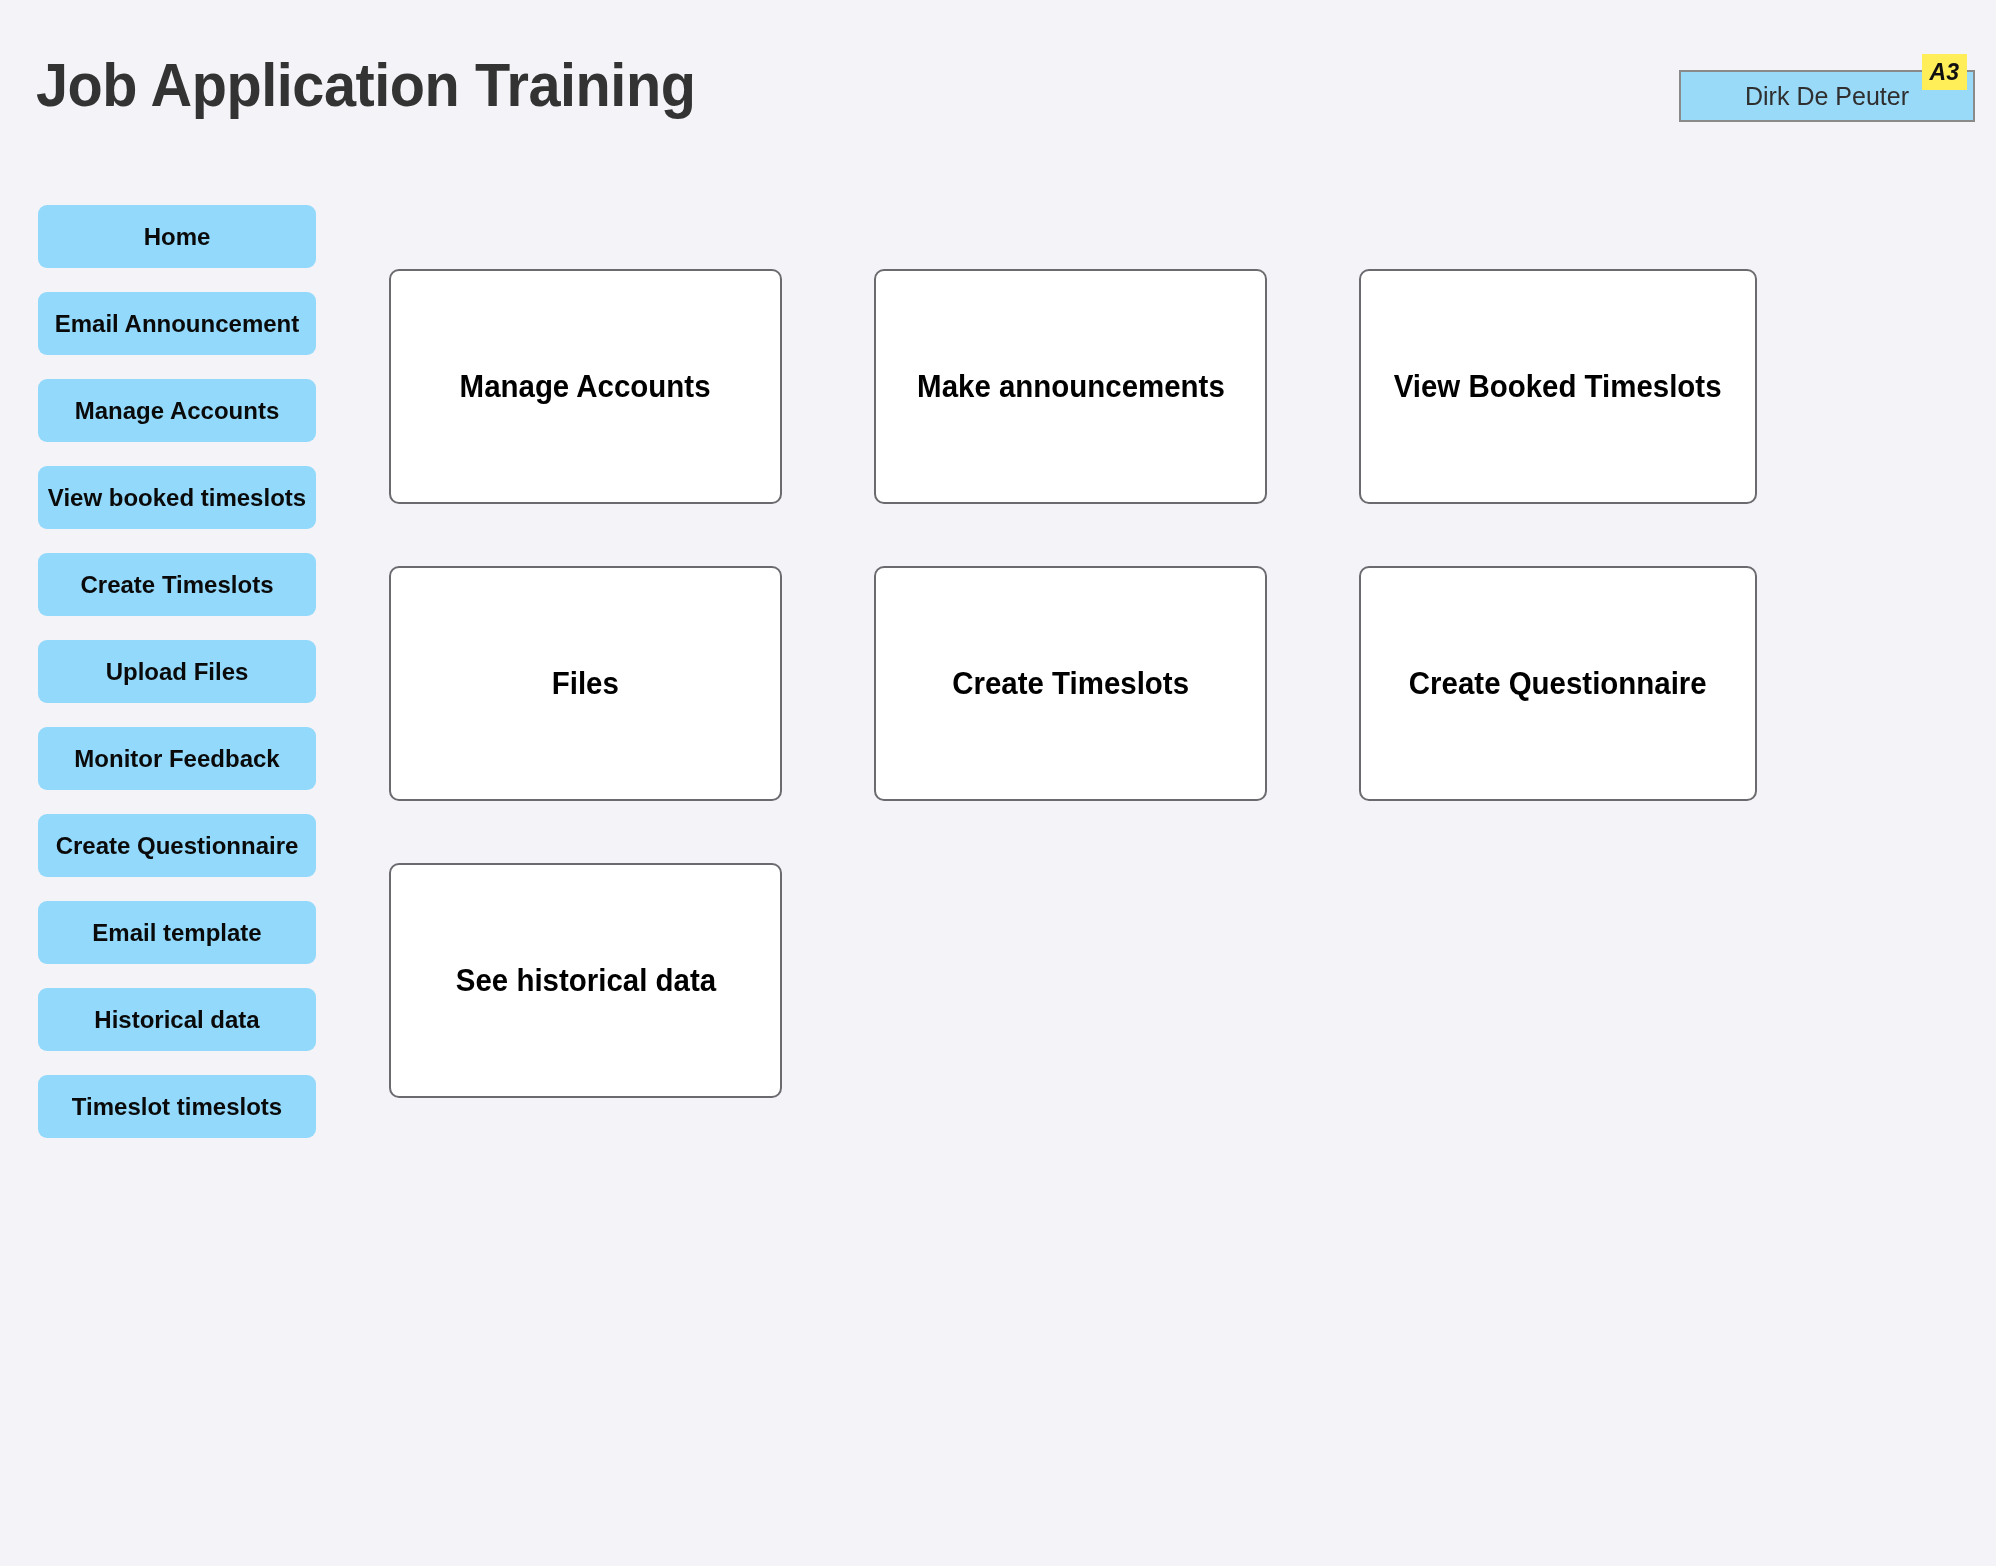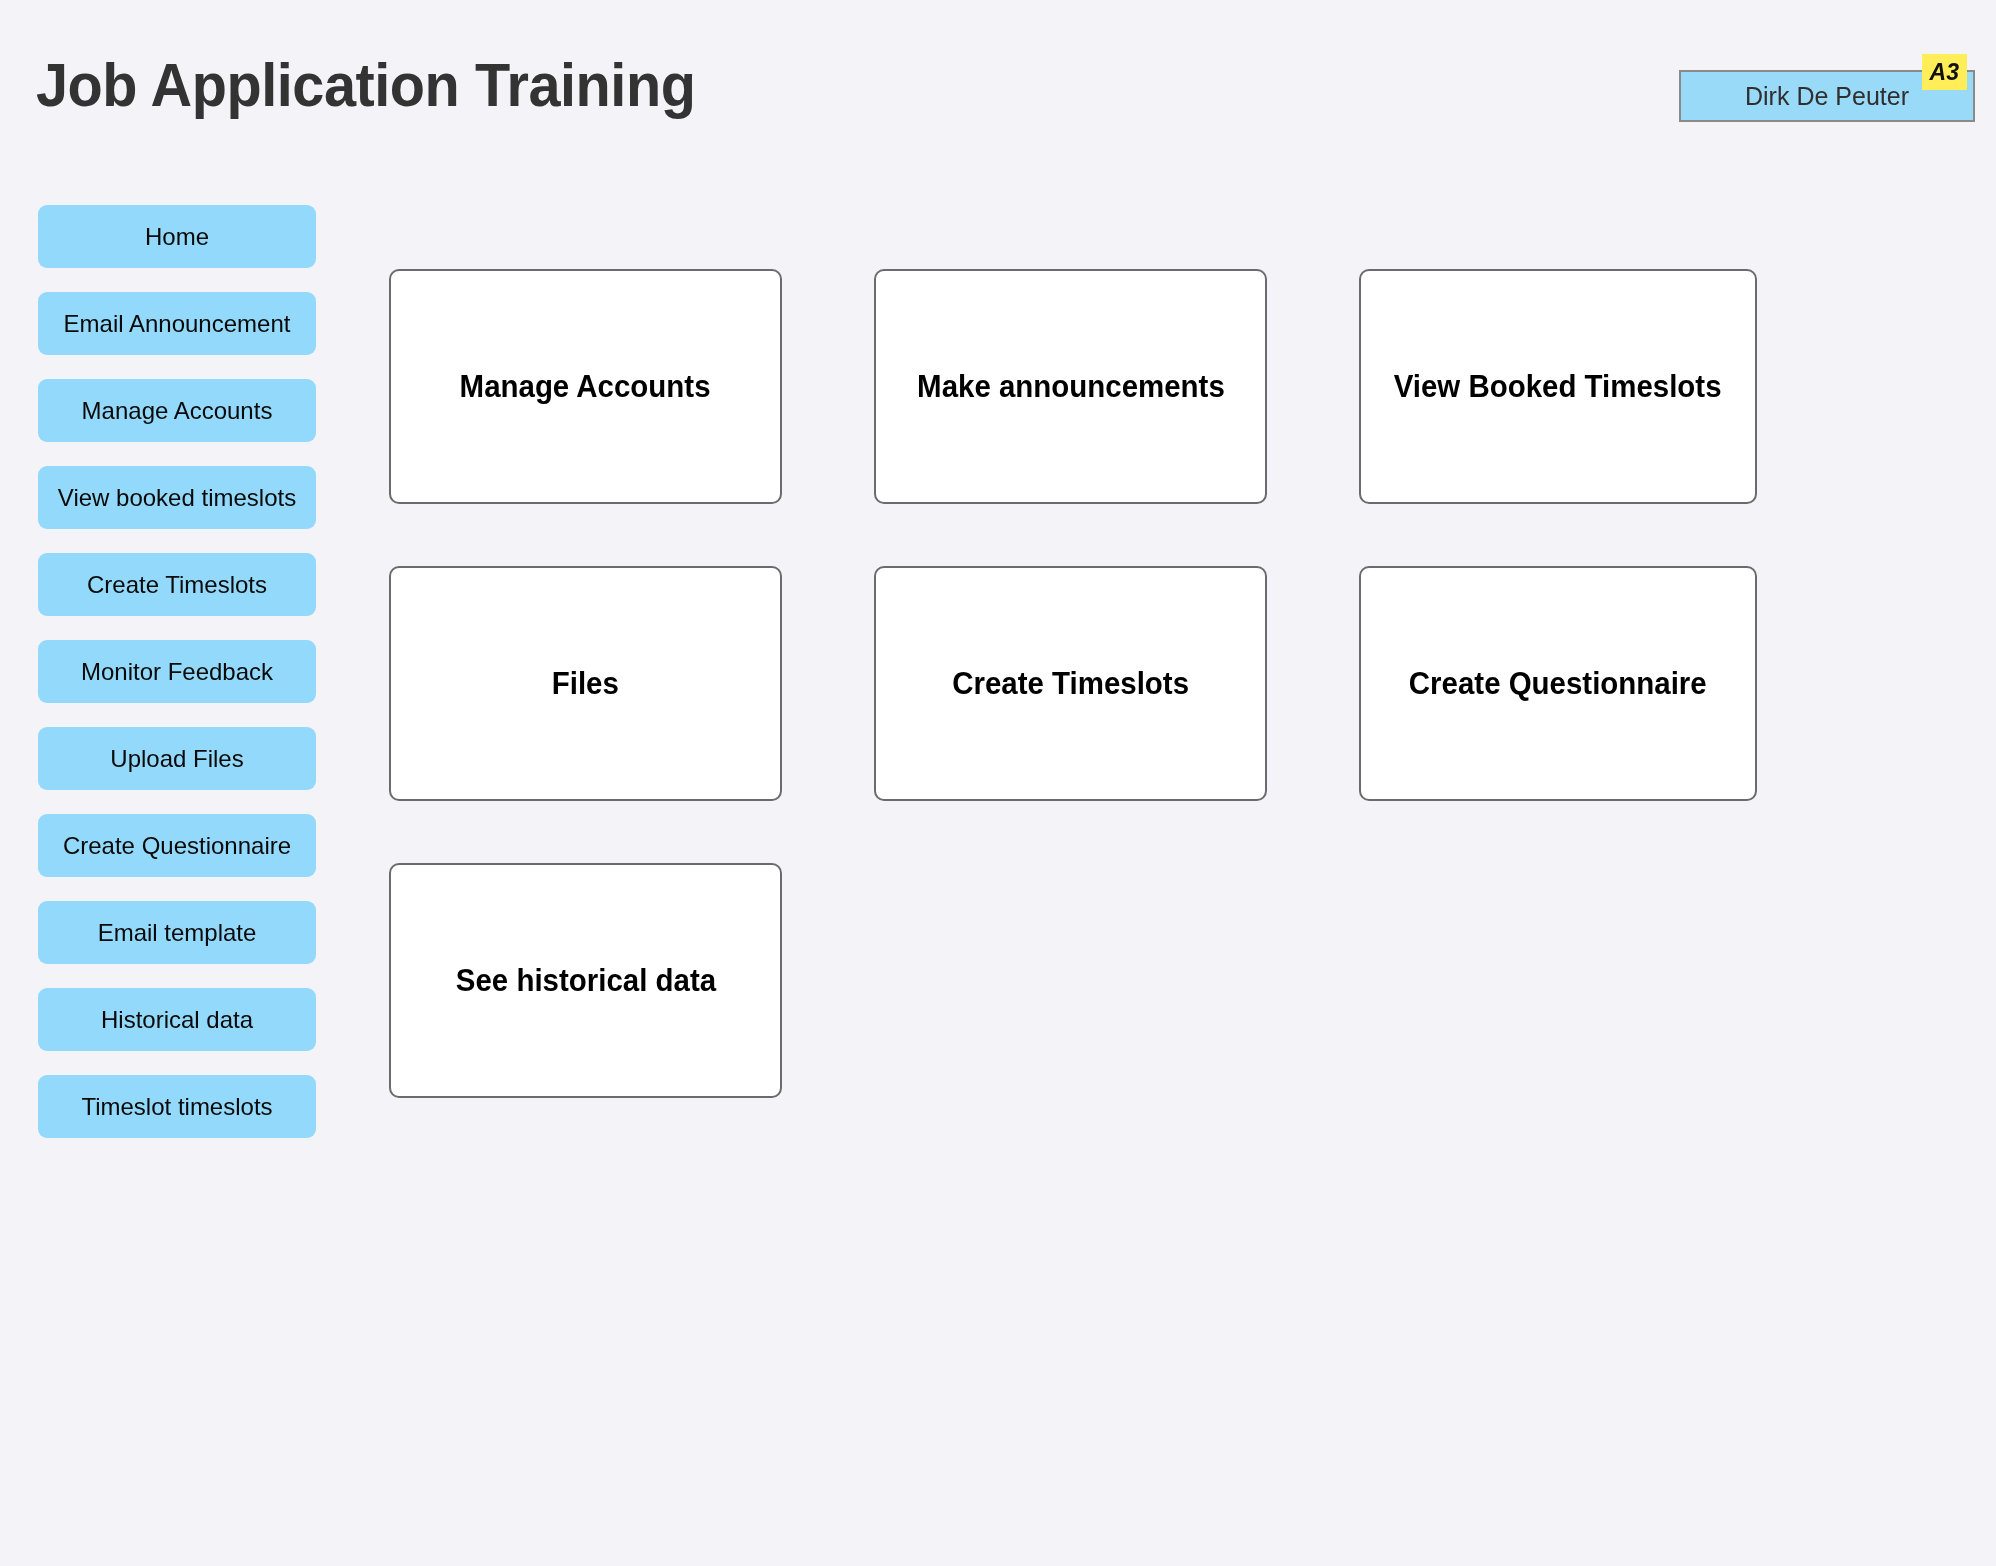--- a/index.html
+++ b/index.html
@@ -97,20 +97,21 @@
   .sidebar-item {
     width: 278px;
     height: 63px;
     background: #92d9fb;
     border-radius: 9px;
     display: flex;
     align-items: center;
     justify-content: center;
     cursor: pointer;
     padding: 0 4px;
+    font-weight: bold;
   }
 
   .sidebar-item-label {
     font-size: 24px;
     color: #0a0a0a;
     white-space: nowrap;
     line-height: 1;
   }
 
   
@@ -177,28 +178,28 @@
 
   <div class="sidebar-item">
     <span class="sidebar-item-label">View booked timeslots</span>
   </div>
 
   <div class="sidebar-item">
     <span class="sidebar-item-label">Create Timeslots</span>
   </div>
 
   <div class="sidebar-item">
+    <span class="sidebar-item-label">Upload Files</span>
+  </div>
+
+  <div class="sidebar-item">
     <span class="sidebar-item-label">Monitor Feedback</span>
   </div>
 
   <div class="sidebar-item">
-    <span class="sidebar-item-label">Upload Files</span>
-  </div>
-
-  <div class="sidebar-item">
     <span class="sidebar-item-label">Create Questionnaire</span>
   </div>
 
   <div class="sidebar-item">
     <span class="sidebar-item-label">Email template</span>
   </div>
 
   <div class="sidebar-item">
     <span class="sidebar-item-label">Historical data</span>
   </div>

